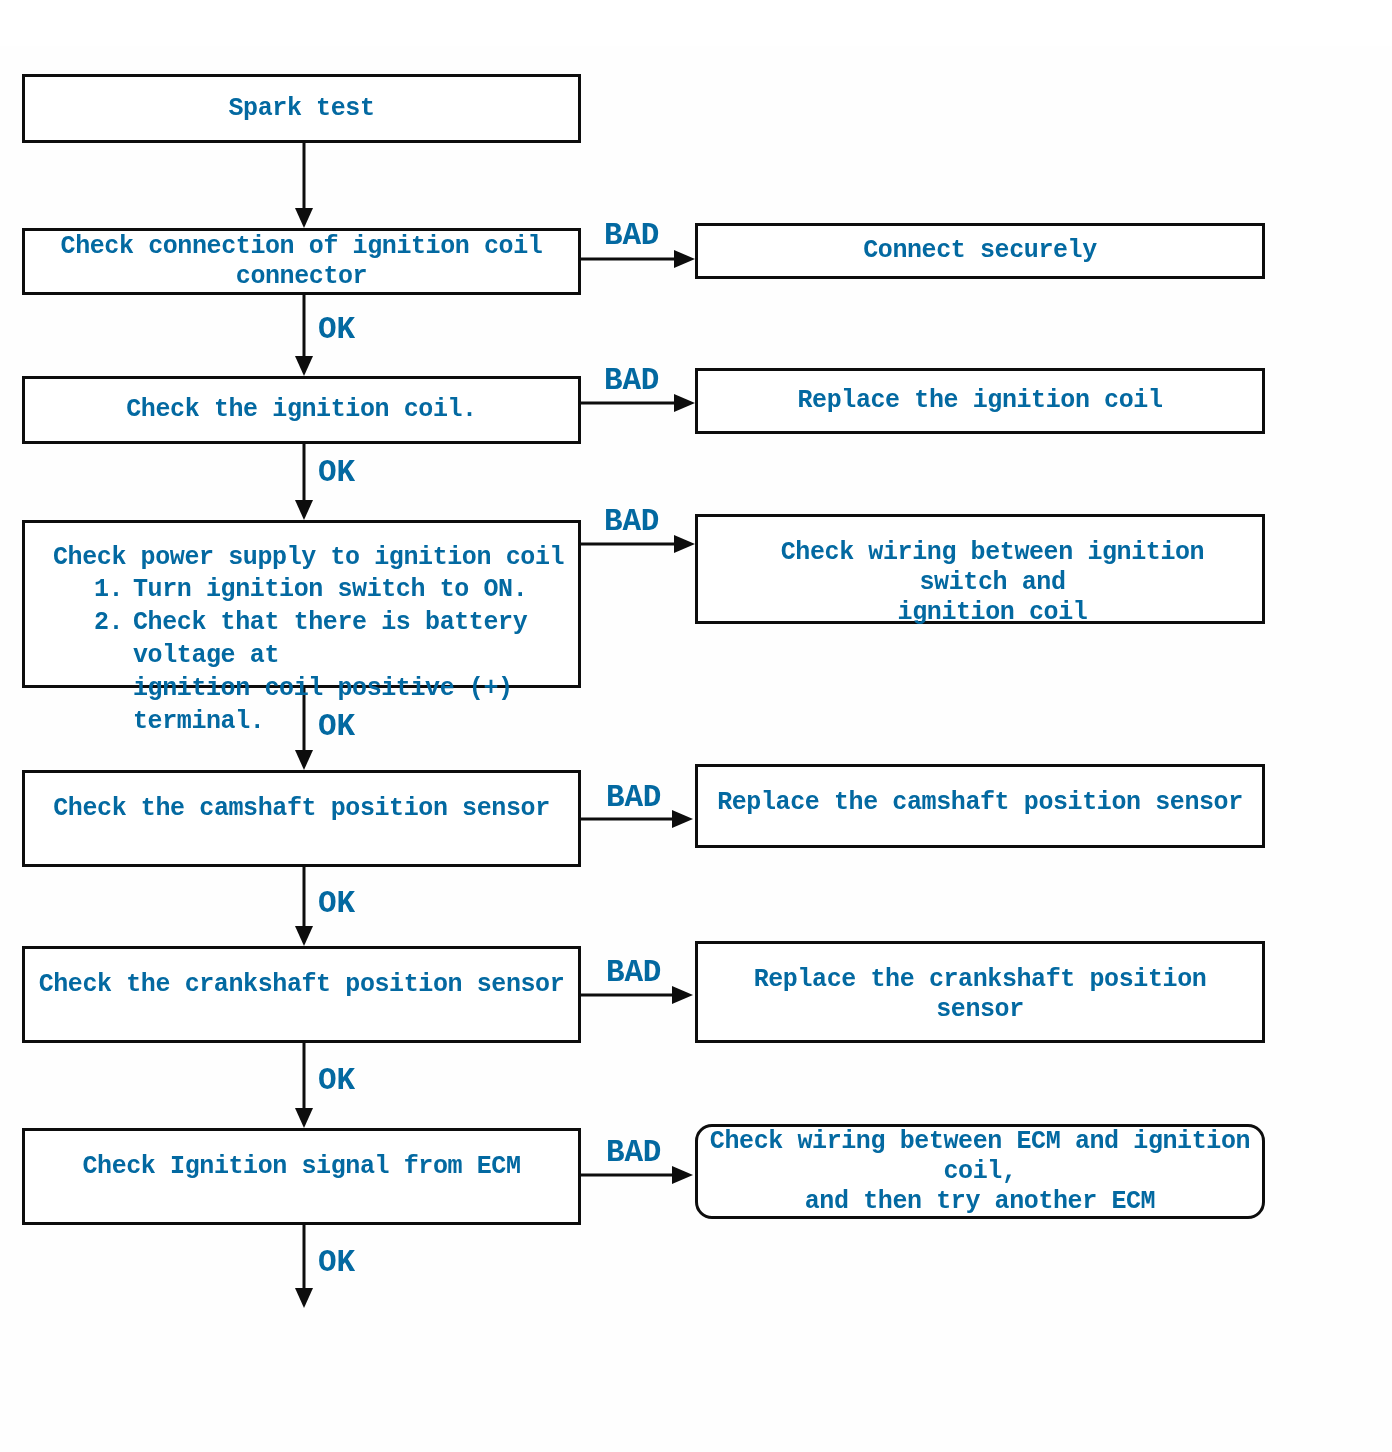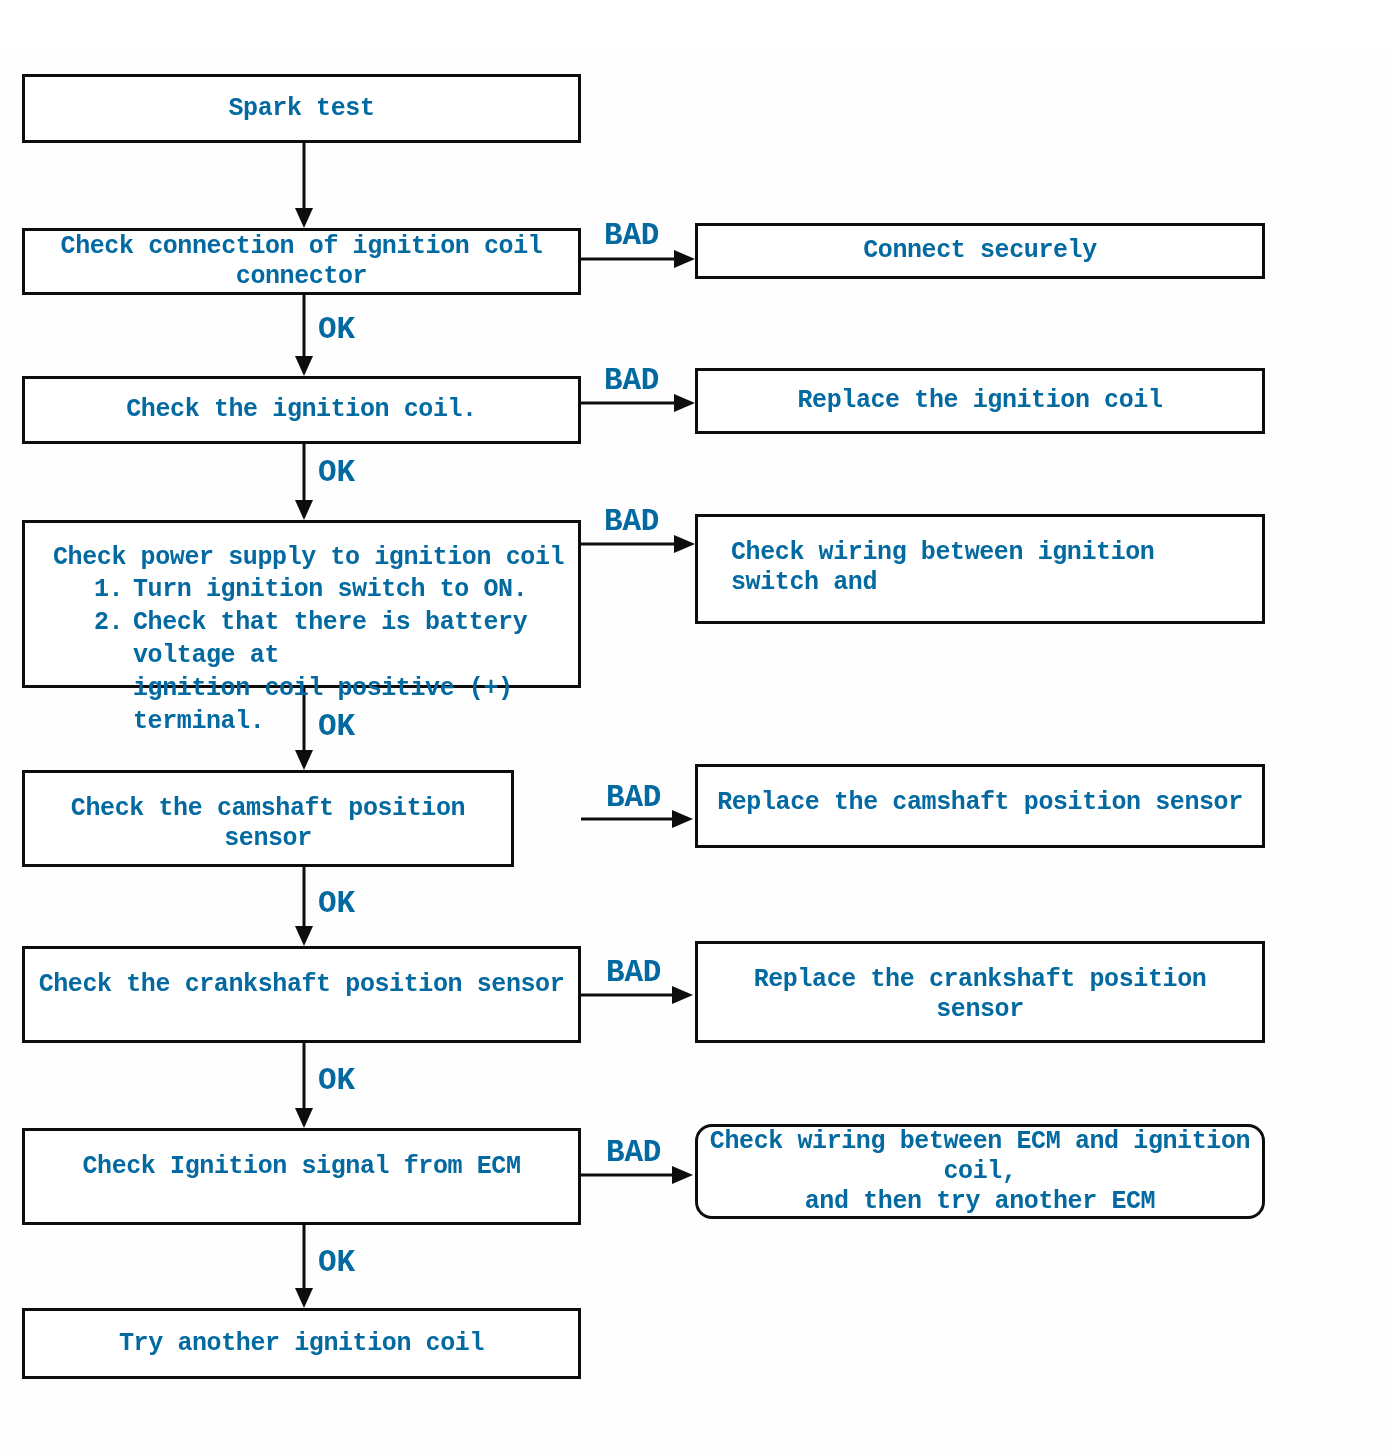--- a/index.html
+++ b/index.html
@@ -33,21 +33,21 @@
     line-height: 30px;
     letter-spacing: -0.4px;
     padding: 4px 8px;
   }
   .node.top-align {
     align-items: flex-start;
     padding-top: 21px;
   }
   .node.left-align {
     justify-content: flex-start;
-    text-align: left;
+    text-align: center;
   }
   .node .line { display: block; }
   
   .node.list-node {
     display: block;
     text-align: left;
     padding: 20px 8px 0 28px;
   }
   .node.list-node .list-title { line-height: 30px; }
   .node.list-node .step { display: flex; line-height: 33px; margin-left: 41px; }
@@ -155,47 +155,45 @@
     </div>
     <div class="step">
       <span class="num">2.</span>
       <span class="step-text">
         <span class="line">Check that there is battery voltage at</span>
         <span class="line">ignition coil positive (+) terminal.</span>
       </span>
     </div>
   </div>
 
-  <div class="node top-align" style="left:22px; top:724px; width:492px; height:97px;">
+  <div class="node top-align" style="left:22px; top:724px; width:559px; height:97px;">
     <span>Check the camshaft position sensor</span>
   </div>
 
   <div class="node top-align" style="left:22px; top:900px; width:559px; height:97px;">
     <span>Check the crankshaft position sensor</span>
   </div>
 
   <div class="node top-align" style="left:22px; top:1082px; width:559px; height:97px;text-align:center;">
     <span>Check Ignition signal from ECM</span>
   </div>
 
-  <div class="node" style="left:22px; top:1262px; width:559px; height:71px;">
-    <span>Try another ignition coil</span>
-  </div>
 
   <div class="node" style="left:695px; top:177px; width:570px; height:56px;">
     <span>Connect securely</span>
   </div>
 
   <div class="node" style="left:695px; top:322px; width:570px; height:66px;">
     <span>Replace the ignition coil</span>
   </div>
 
   <div class="node top-align left-align" style="left:695px; top:468px; width:570px; height:110px; padding-left:33px;">
     <span>
       <span class="line">Check wiring between ignition switch and</span>
+      <span class="line">ignition coil</span>
     </span>
   </div>
 
   <div class="node top-align" style="left:695px; top:718px; width:570px; height:84px;">
     <span>Replace the camshaft position sensor</span>
   </div>
 
   <div class="node top-align" style="left:695px; top:895px; width:570px; height:102px;">
     <span>Replace the crankshaft position sensor</span>
   </div>

